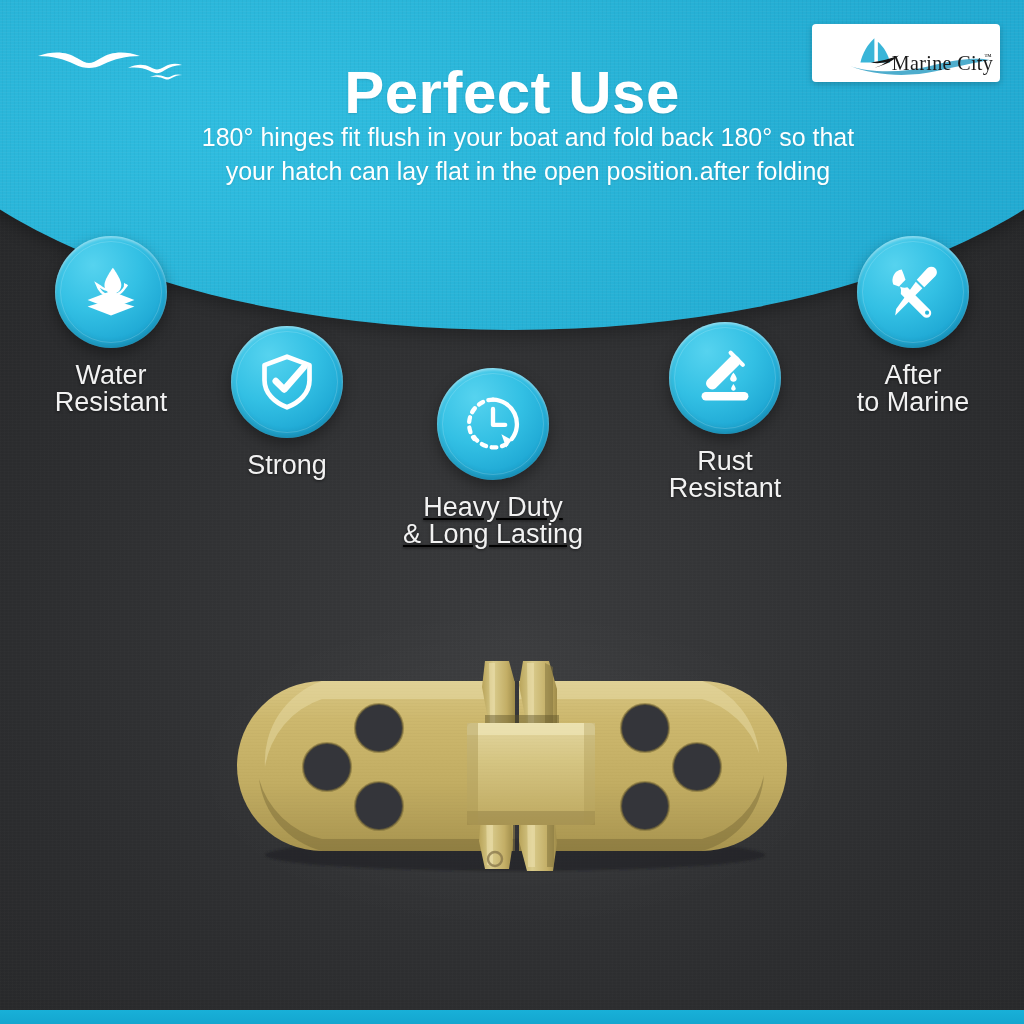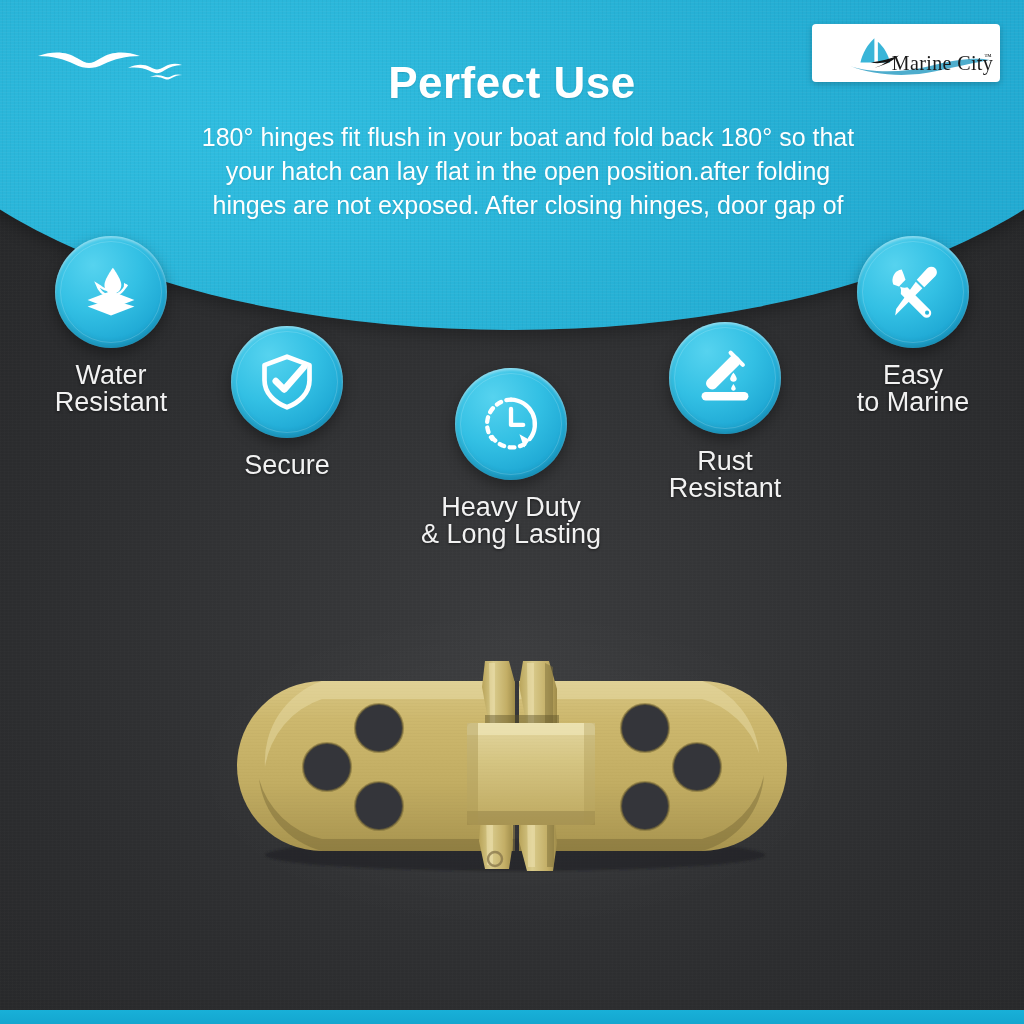--- a/index.html
+++ b/index.html
@@ -63,21 +63,21 @@
     overflow:hidden;
     padding-left:24px;
   }
 
   
   .headline {
     position:absolute;
     left:0; right:0; top:58px;
     text-align:center;
     color:#ffffff;
-    font-size:44px;
+    font-size:60px;
     font-weight:bold;
     letter-spacing:0.5px;
     text-shadow:0 1px 2px rgba(0,0,0,0.13);
   }
   .subcopy {
     position:absolute;
     left:112px; width:832px; top:120px;
     text-align:center;
     color:#ffffff;
     font-size:25px;
@@ -113,21 +113,21 @@
     color:#f2f2f2;
     font-size:27px;
     line-height:27px;
     font-weight:400;
     text-shadow:0 1px 3px rgba(0,0,0,0.55);
   }
 
   
   #f-water   { left:6px;   top:236px; }
   #f-secure  { left:182px; top:326px; }
-  #f-heavy   { left:406px; top:368px; }
+  #f-heavy   { left:388px; top:368px;text-decoration:underline; }
   #f-rust    { left:620px; top:322px; }
   #f-easy    { left:808px; top:236px; }
 
   
   .product-stage {
     position:absolute;
     left:0; right:0; top:560px; height:420px;
   }
   .product-vignette{
     position:absolute; inset:0;
@@ -168,21 +168,20 @@
       <text x="64" y="48" font-family="'Liberation Serif', serif" font-size="23" fill="#1a1a1a" letter-spacing="0.4">Marine City</text>
       <text x="170" y="36" font-family="'Liberation Serif', serif" font-size="9" fill="#1a1a1a">™</text>
     </svg>
   </div>
 
   <div class="headline">Perfect Use</div>
 
   <div class="subcopy">
     <div>180° hinges fit flush in your boat and fold back 180° so that</div>
     <div>your hatch can lay flat in the open position.after folding</div>
-    <div>hinges are not exposed. After closing hinges, door gap of</div>
   </div>
 
   <div class="feature" id="f-water">
     <div class="badge">
       <svg viewBox="0 0 64 64" aria-hidden="true">
         <path d="M34 6 C34 6 25 18 25 24.5 C25 29.8 29 33.6 34 33.6 C39 33.6 43 29.8 43 24.5 C43 18 34 6 34 6 Z" fill="#ffffff"></path>
         <path d="M32 30 C28 30 24 29 21 26.5 L17 24 L19 28.5 C22 33.5 27 36 32 36 C37.5 36 42 33.8 45 29.6 L48.5 25" fill="none" stroke="#ffffff" stroke-width="2.6" stroke-linecap="round"></path>
         <path d="M46 22 L50 25 L45.5 27.6 Z" fill="#ffffff"></path>
         <path d="M32 31 L57 40.5 L32 50 L7 40.5 Z" fill="#ffffff"></path>
         <path d="M32 40 L57 47.5 L32 57 L7 47.5 Z" fill="#ffffff"></path>
@@ -195,21 +194,21 @@
   </div>
 
   <div class="feature" id="f-secure">
     <div class="badge">
       <svg viewBox="0 0 64 64" aria-hidden="true">
         <path d="M32 5 L56 14 L56 30 C56 44 45 54 32 59 C19 54 8 44 8 30 L8 14 Z" fill="none" stroke="#ffffff" stroke-width="5" stroke-linejoin="round"></path>
         <path d="M20 31 L29 40 L50 16" fill="none" stroke="#ffffff" stroke-width="7" stroke-linecap="round" stroke-linejoin="round"></path>
       </svg>
     </div>
     <div class="caption">
-      <div>Secure</div>
+      <div>Strong</div>
     </div>
   </div>
 
   <div class="feature" id="f-heavy">
     <div class="badge">
       <svg viewBox="0 0 64 64" aria-hidden="true">
         <path d="M32 6 A26 26 0 0 1 52 48" fill="none" stroke="#ffffff" stroke-width="4.6" stroke-linecap="round"></path>
         <path d="M32 6 A26 26 0 0 0 12 48" fill="none" stroke="#ffffff" stroke-width="4.6" stroke-linecap="round" stroke-dasharray="5 6"></path>
         <path d="M12 46 A26 26 0 0 0 47 53" fill="none" stroke="#ffffff" stroke-width="4.6" stroke-linecap="round" stroke-dasharray="5 6"></path>
         <path d="M41 43 L52 49 L46 57 Z" fill="#ffffff"></path>
@@ -244,21 +243,21 @@
 
         <path d="M20 8 A11.5 11.5 0 0 0 11 24 L17 26 L24 19 L22 13 Z" fill="#ffffff"></path>
         <path d="M13 21 A11.5 11.5 0 0 0 26 27 L50 51 A4.6 4.6 0 0 1 43 58 L19 34 A11.5 11.5 0 0 0 13 21 Z" fill="#ffffff"></path>
         <circle cx="47" cy="54" r="2.2" fill="#28b5d8"></circle>
 
         <path d="M47 7 A5.5 5.5 0 0 1 56 15 L44 27 L36 19 Z" fill="#ffffff"></path>
         <path d="M35 21 L42 28 L18 52 L13 57 L14 50 Z" fill="#ffffff"></path>
       </svg>
     </div>
     <div class="caption">
-      <div>Easy</div>
+      <div>After</div>
       <div>to Marine</div>
     </div>
   </div>
 
   <div class="product-stage">
     <div class="product-vignette"></div>
     <div class="hinge">
       <svg width="570" height="250" viewBox="0 0 570 250" aria-hidden="true">
         <defs>
           <linearGradient id="brassV" x1="0" y1="0" x2="0" y2="1">

